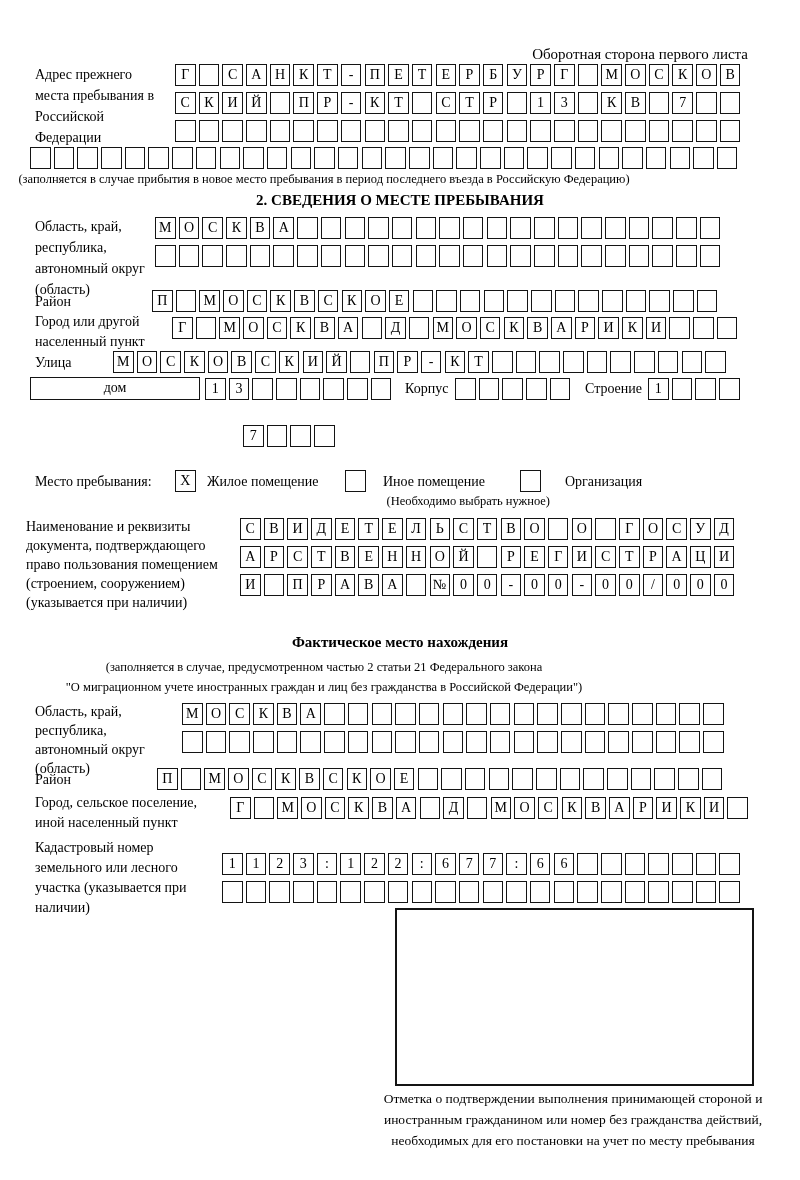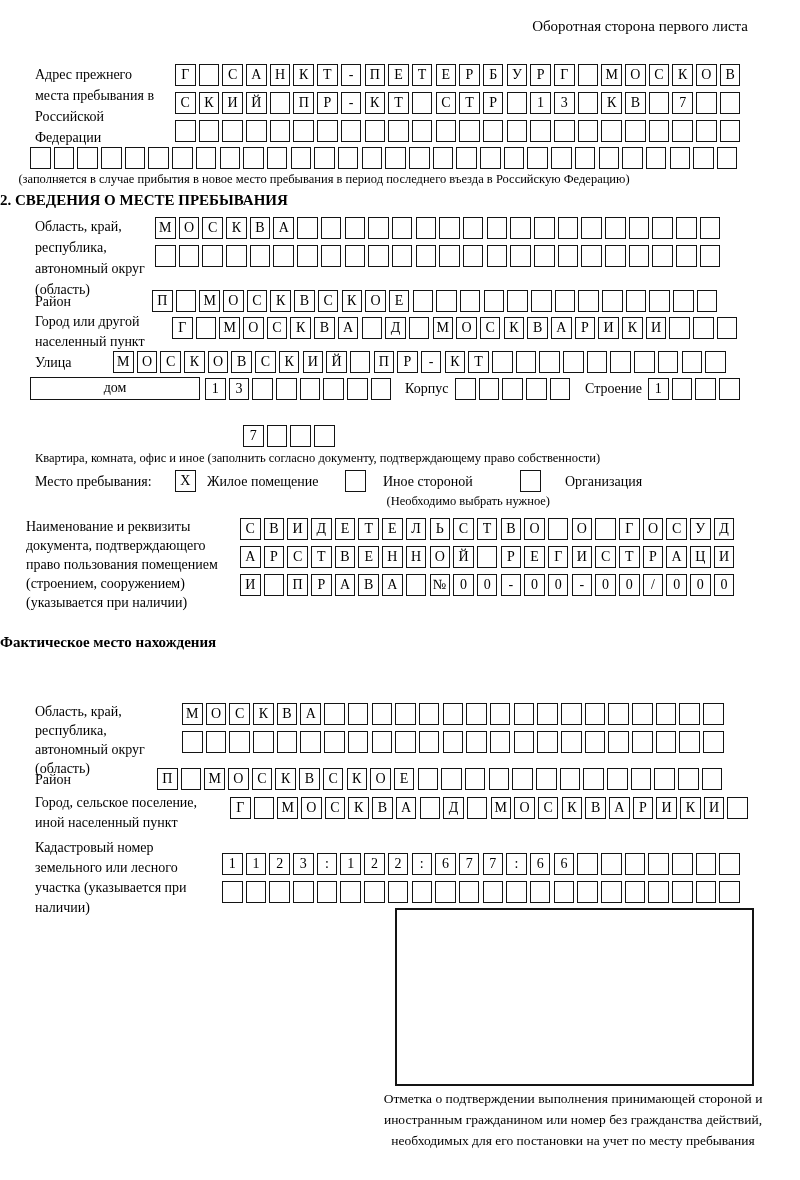--- a/index.html
+++ b/index.html
@@ -1,24 +1,24 @@
 <!DOCTYPE html>
 <html><head>
 <meta charset="utf-8">
 <style>
   html,body{margin:0;padding:0;background:#fff;}
   #page{position:relative;width:800px;height:1180px;background:#ffffff;
         font-family:"Liberation Serif","DejaVu Serif",serif;color:#000;overflow:hidden;}
-  .note{position:absolute;left:300px;width:448px;text-align:right;font-size:15px;}
+  .note{position:absolute;left:300px;width:448px;text-align:right;font-size:15px;margin-top:28px;}
   .lbl{position:absolute;font-size:14px;line-height:21px;}
   .lh19{line-height:19px;}
   .lh20{line-height:20px;}
   .cap{position:absolute;font-size:12.5px;}
   .center{left:0;width:648px;text-align:center;}
-  .title{position:absolute;left:0;width:800px;font-weight:bold;font-size:15px;}
+  .title{position:absolute;left:0;width:800px;text-align:center;font-weight:bold;font-size:15px;}
   .cr{position:absolute;display:flex;gap:3.2px;}
   .cell{flex:none;box-sizing:border-box;width:20.5px;height:21.5px;border:1.5px solid #141414;
         text-align:center;font-size:14px;line-height:19px;background:#fff;}
   .boxlabel{position:absolute;box-sizing:border-box;height:23px;border:1.5px solid #141414;
         text-align:center;font-size:14px;line-height:20px;background:#fff;}
   .inline-lbl{position:absolute;font-size:14px;margin-left:7px;}
   .cb{position:absolute;box-sizing:border-box;width:20.5px;height:21.5px;border:1.5px solid #141414;
         text-align:center;font-size:14px;line-height:19px;background:#fff;}
   .pre{white-space:pre-line;}
   .stampbox{position:absolute;border:2px solid #141414;background:#fff;}
@@ -311,27 +311,26 @@
       <span class="cell"></span>
       <span class="cell"></span>
     </div>
 
   <div class="cr" style="left:243px;top:425px">
       <span class="cell">7</span>
       <span class="cell"></span>
       <span class="cell"></span>
       <span class="cell"></span>
     </div>
-  <div class="cap" style="left:35px;top:451px">Квартира, комната, офис и иное (заполнить согласно документу, подтверждающему право собственности)</div>
 
   <div class="lbl" style="left:35px;top:471px">Место пребывания:</div>
   <span class="cb" style="left:175px;top:470px">X</span>
   <div class="lbl" style="left:207px;top:471px">Жилое помещение</div>
   <span class="cb" style="left:345px;top:470px"></span>
-  <div class="lbl" style="left:383px;top:471px">Иное стороной</div>
+  <div class="lbl" style="left:383px;top:471px">Иное помещение</div>
   <span class="cb" style="left:520px;top:470px"></span>
   <div class="lbl" style="left:565px;top:471px">Организация</div>
   <div class="cap" style="left:120px;top:494px;width:430px;text-align:right">(Необходимо выбрать нужное)</div>
 
   <div class="lbl lh19" style="left:26px;top:517px;width:205px">Наименование и реквизиты документа, подтверждающего право пользования помещением (строением, сооружением) (указывается при наличии)</div>
   <div class="cr" style="left:240px;top:518px">
       <span class="cell">С</span>
       <span class="cell">В</span>
       <span class="cell">И</span>
       <span class="cell">Д</span>
@@ -394,20 +393,22 @@
       <span class="cell">-</span>
       <span class="cell">0</span>
       <span class="cell">0</span>
       <span class="cell">/</span>
       <span class="cell">0</span>
       <span class="cell">0</span>
       <span class="cell">0</span>
     </div>
 
   <div class="title" style="top:634px">Фактическое место нахождения</div>
+  <div class="cap center pre" style="top:657px;line-height:20px">(заполняется в случае, предусмотренном частью 2 статьи 21 Федерального закона
+"О миграционном учете иностранных граждан и лиц без гражданства в Российской Федерации")</div>
 
   <div class="lbl lh19" style="left:35px;top:702px;width:135px">Область, край, республика, автономный округ (область)</div>
   <div class="cr" style="left:182px;top:703px">
       <span class="cell">М</span>
       <span class="cell">О</span>
       <span class="cell">С</span>
       <span class="cell">К</span>
       <span class="cell">В</span>
       <span class="cell">А</span>
       <span class="cell"></span>

